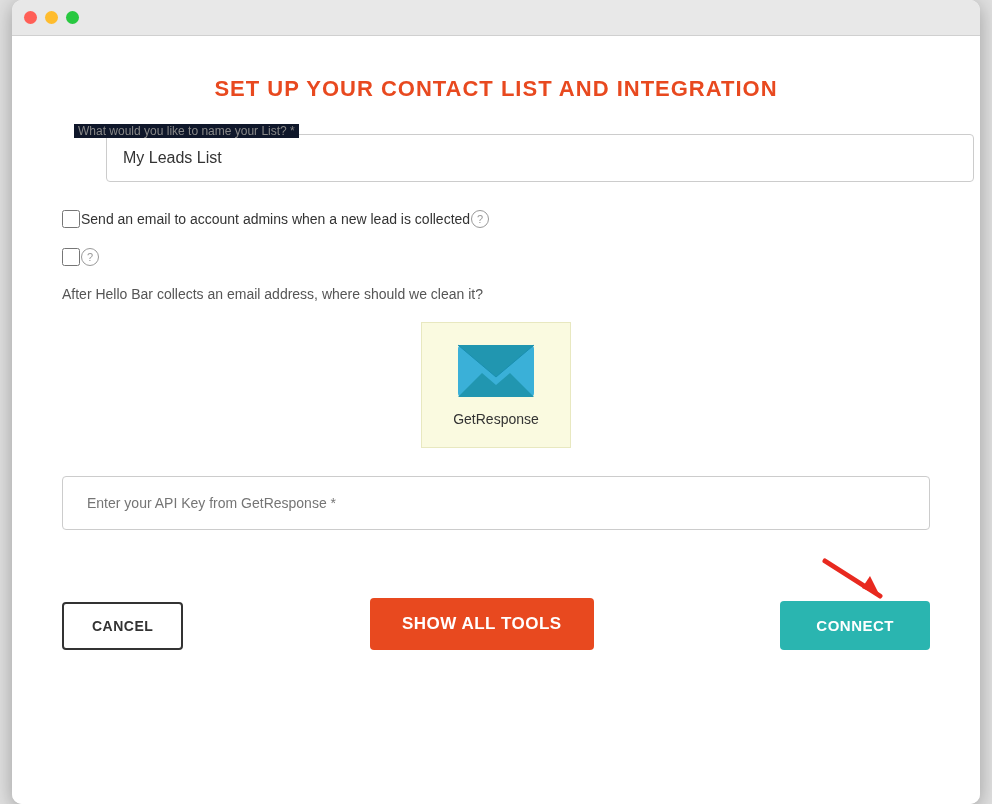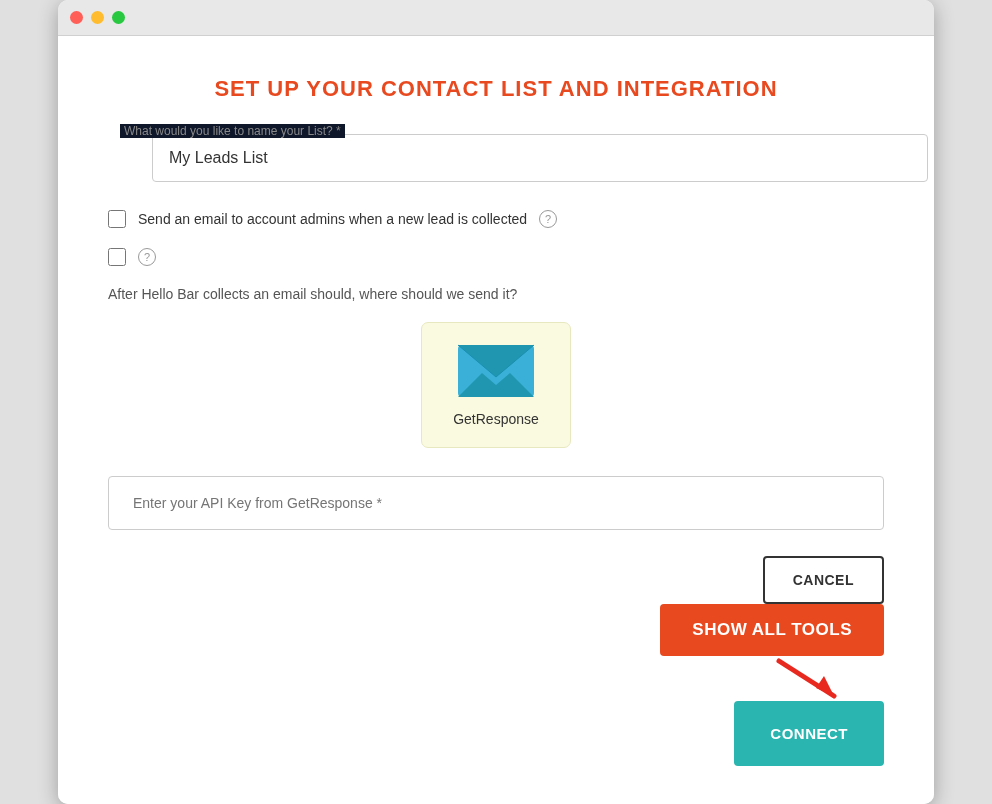--- a/index.html
+++ b/index.html
@@ -11,21 +11,21 @@
     body {
       background: #e0e0e0;
       display: flex;
       justify-content: center;
       align-items: center;
       min-height: 100vh;
       font-family: -apple-system, BlinkMacSystemFont, 'Segoe UI', Helvetica, Arial, sans-serif;
     }
 
     .window {
-      width: 876px;
+      width: 968px;
       height: 804px;
       background: #f5f5f5;
       border-radius: 10px;
       box-shadow: 0 4px 20px rgba(0,0,0,0.3);
       display: flex;
       flex-direction: column;
       overflow: hidden;
     }
 
     .titlebar {
@@ -90,21 +90,21 @@
       font-size: 16px;
       color: #333;
       outline: none;
       margin-left: 44px;
     }
 
     .checkbox-row {
       display: flex;
       align-items: center;
       margin-bottom: 20px;
-      gap: 12px;
+      gap: 1px;
       font-size: 14px;
       color: #333;
     }
 
     .checkbox-row input[type="checkbox"] {
       width: 18px;
       height: 18px;
       cursor: pointer;
       flex-shrink: 0;
     }
@@ -131,21 +131,21 @@
 
     .integration-area {
       display: flex;
       justify-content: center;
       margin-bottom: 28px;
     }
 
     .integration-card {
       background: #fafae0;
       border: 1px solid #e8e8c0;
-      border-radius: 7px;
+      border-radius: 0;
       padding: 20px 30px;
       display: flex;
       flex-direction: column;
       align-items: center;
       gap: 12px;
       width: 150px;
     }
 
     .envelope-icon {
       width: 80px;
@@ -191,32 +191,31 @@
       cursor: pointer;
       letter-spacing: 0.5px;
     }
 
     .btn-connect {
       background: #2ab5b0;
       border: none;
       color: white;
       font-size: 15px;
       font-weight: 700;
-      padding: 24px 36px;
+      padding: 16px 36px;
       border-radius: 4px;
       cursor: pointer;
       letter-spacing: 0.5px;
     }
 
     .bottom-row {
       display: flex;
       justify-content: space-between;
       align-items: flex-end;
       margin-top: 10px;
-      flex-direction: column;
     }
 
     .arrow-connect-group {
       display: flex;
       flex-direction: column;
       align-items: flex-end;
       gap: 0px;
     }
 
     .red-arrow-svg {
@@ -248,21 +247,21 @@
       <input type="checkbox" style="">
       <span>Send an email to account admins when a new lead is collected</span>
       <span class="help-icon">?</span>
     </div>
 
     <div class="checkbox-row">
       <input type="checkbox" style="">
       <span class="help-icon">?</span>
     </div>
 
-    <p class="after-collect-text">After Hello Bar collects an email should, where should we send it?</p>
+    <p class="after-collect-text">After Hello Bar collects an email address, where should we clean it?</p>
 
     <div class="integration-area">
       <div class="integration-card">
 
         <svg class="envelope-icon" viewBox="0 0 80 56" xmlns="http://www.w3.org/2000/svg">
 
           <rect x="2" y="2" width="76" height="52" rx="4" ry="4" fill="#3ab0d8"></rect>
 
           <polygon points="2,2 40,34 78,2" fill="#2196b0"></polygon>
 

